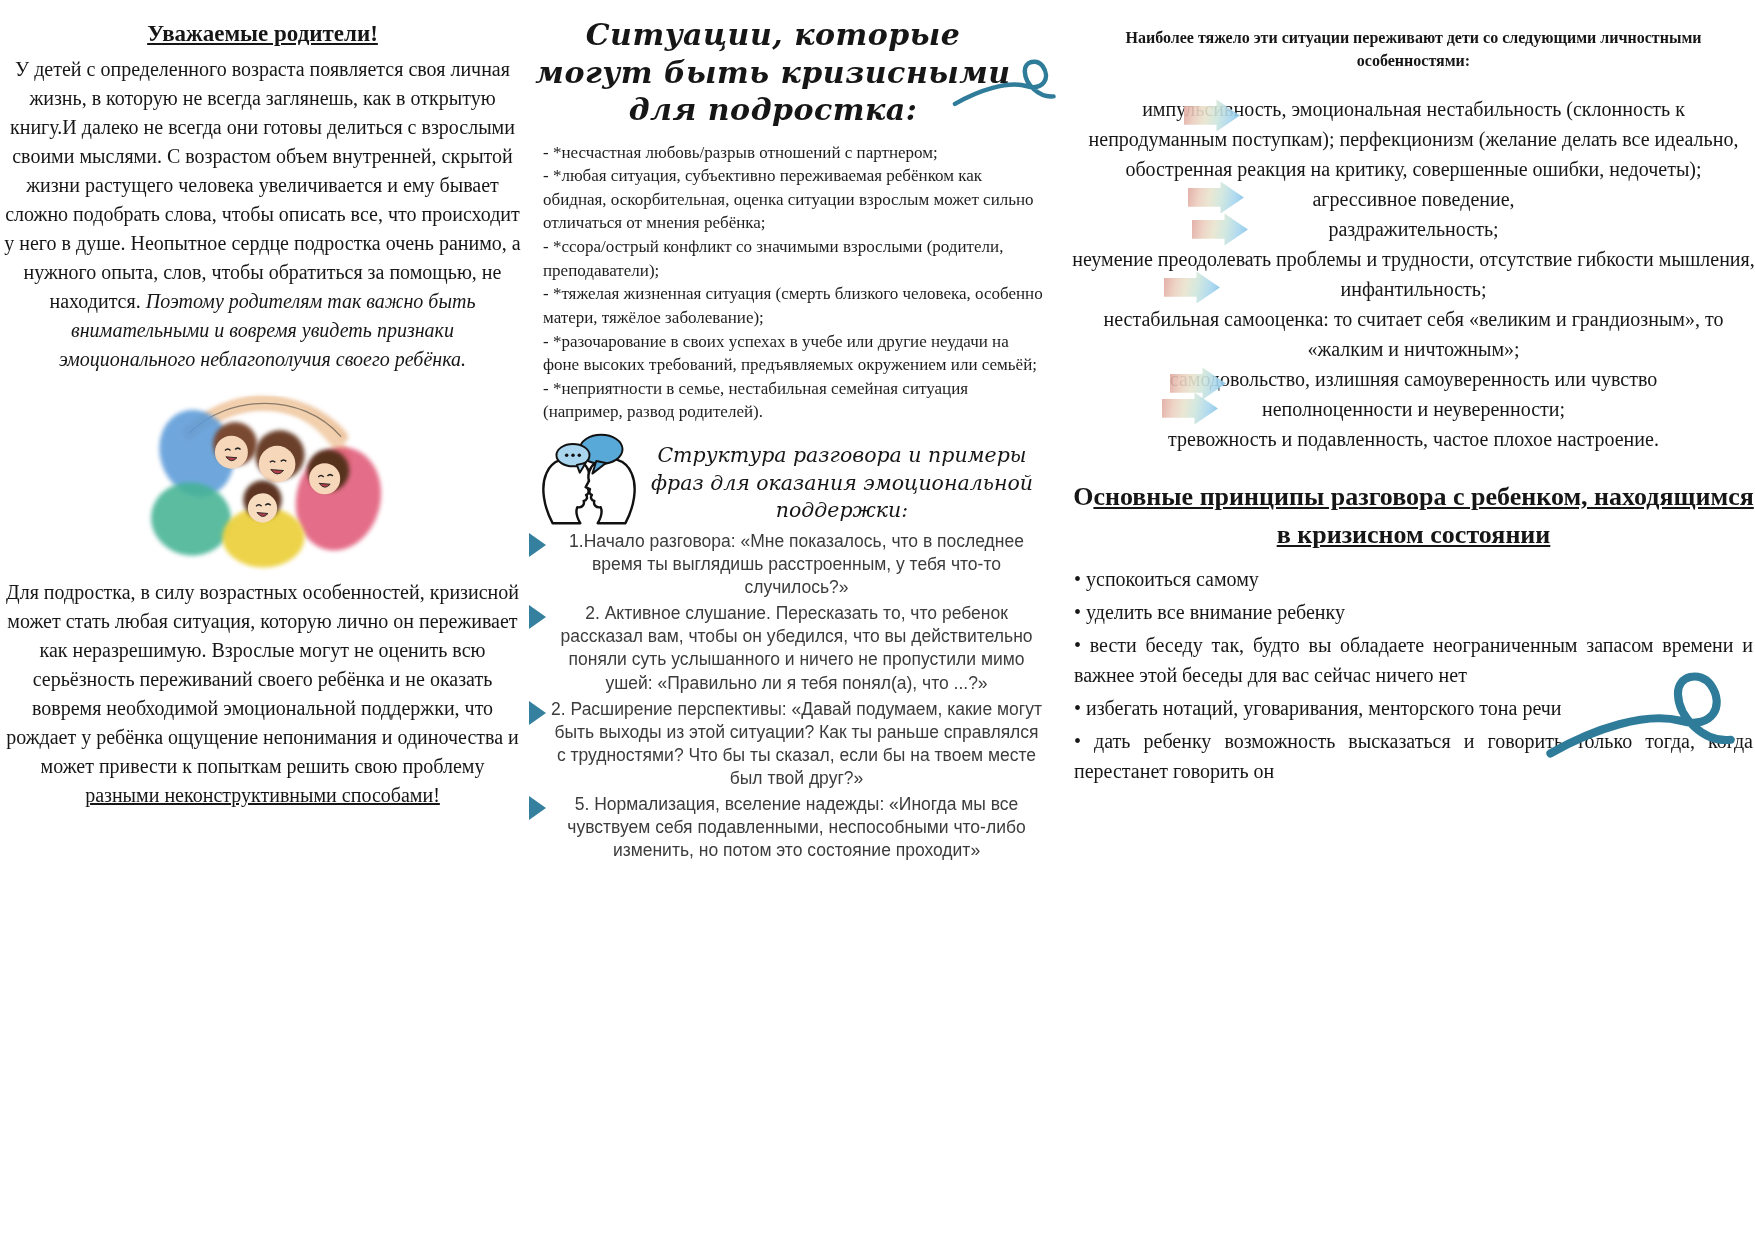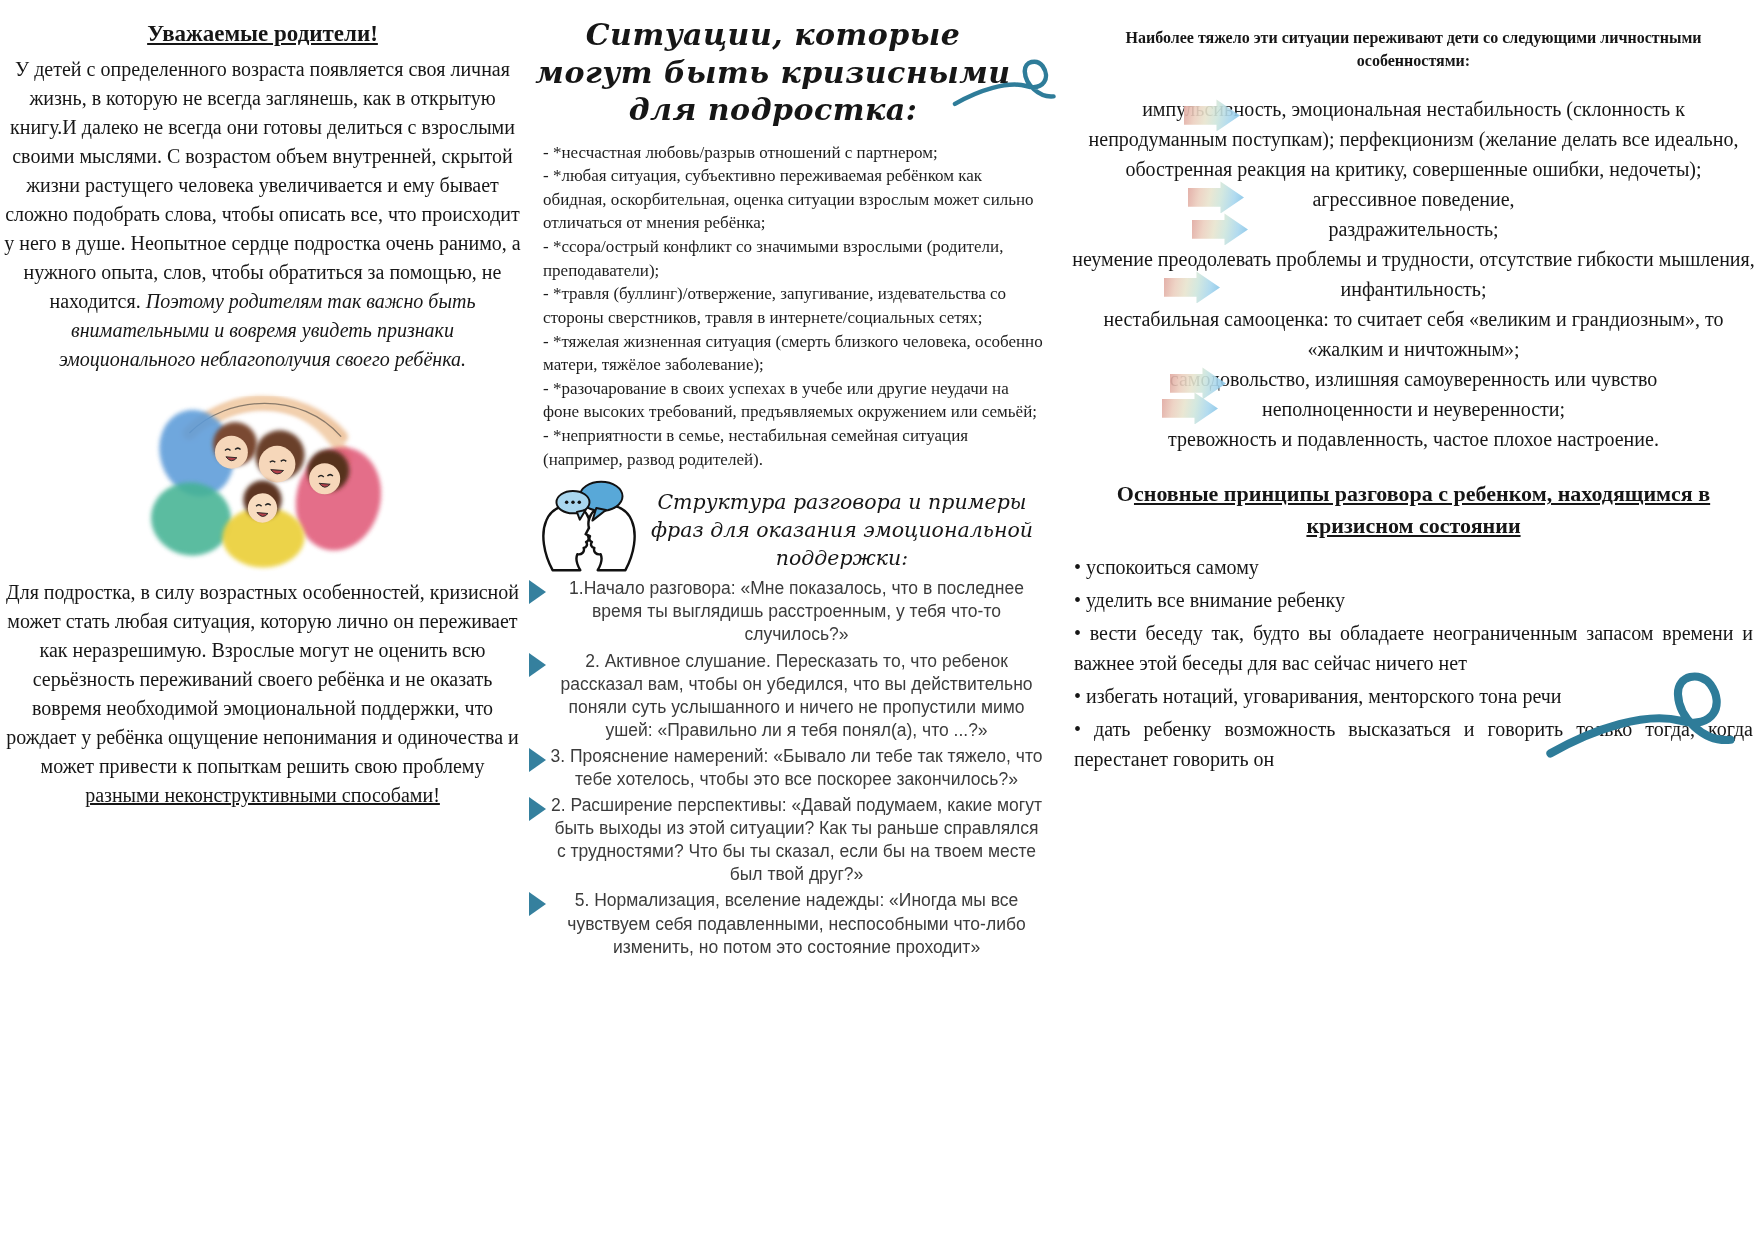--- a/index.html
+++ b/index.html
@@ -39,21 +39,21 @@
   
   .right-title{font-family:"Liberation Serif","DejaVu Serif",serif;font-weight:700;font-size:16px;
     line-height:1.45;text-align:center;margin:26px 0 0 0;}
   .features{margin-top:22px;font-family:"Liberation Serif","DejaVu Serif",serif;font-size:20px;
     line-height:1.5;text-align:center;}
   .feat{position:relative;}
   .wc-arrow{position:absolute;width:56px;height:32px;display:block;
     clip-path:polygon(0 21%,58% 21%,58% 0,100% 50%,58% 100%,58% 79%,0 79%);
     background:linear-gradient(100deg,#dfa49d 0%,#eccfbf 22%,#e8e4ce 40%,#cfe6dc 58%,#a9d7ee 80%,#7fc0e6 100%);
     opacity:.9;}
-  .pr-title{font-family:"Liberation Serif","DejaVu Serif",serif;font-weight:700;font-size:22px;
+  .pr-title{font-family:"Liberation Serif","DejaVu Serif",serif;font-weight:700;font-size:26px;
     line-height:1.45;text-align:center;margin:24px 0 0 0;}
   .principles{font-family:"Liberation Serif","DejaVu Serif",serif;font-size:20px;line-height:1.5;
     text-align:justify;margin-top:10px;padding:0 2px;}
   .principle{margin:3px 0;}
 
   
   .swirl{position:absolute;}
   .swirl1{left:952px;top:46px;width:104px;height:78px;}
   .swirl2{left:1545px;top:655px;width:190px;height:128px;}
 </style>
@@ -104,21 +104,20 @@
     <p class="serif-p"><span>Для подростка, в силу возрастных особенностей, кризисной может стать любая ситуация, которую лично он переживает как неразрешимую. Взрослые могут не оценить всю серьёзность переживаний своего ребёнка и не оказать вовремя необходимой эмоциональной поддержки, что рождает у ребёнка ощущение непонимания и одиночества и может привести к попыткам решить свою проблему </span><span class="und">разными неконструктивными способами!</span></p>
   </section>
 
   <section class="col col-mid">
     <h2 class="script-title">Ситуации, которые могут быть кризисными для подростка:</h2>
 
     <div class="mid-list">
       <p class="mid-item">- *несчастная любовь/разрыв отношений с партнером;</p>
       <p class="mid-item">- *любая ситуация, субъективно переживаемая ребёнком как обидная, оскорбительная, оценка ситуации взрослым может сильно отличаться от мнения ребёнка;</p>
       <p class="mid-item">- *ссора/острый конфликт со значимыми взрослыми (родители, преподаватели);</p>
-      <p class="mid-item">- *травля (буллинг)/отвержение, запугивание, издевательства со стороны сверстников, травля в интернете/социальных сетях;</p>
       <p class="mid-item">- *тяжелая жизненная ситуация (смерть близкого человека, особенно матери, тяжёлое заболевание);</p>
       <p class="mid-item">- *разочарование в своих успехах в учебе или другие неудачи на фоне высоких требований, предъявляемых окружением или семьёй;</p>
       <p class="mid-item">- *неприятности в семье, нестабильная семейная ситуация (например, развод родителей).</p>
     </div>
 
     <div class="struct-row">
       <svg class="heads-icon" viewBox="0 0 210 190" aria-hidden="true">
 
         <path d="M30 188 C12 154 5 114 17 86 C29 56 66 46 90 62 C103 71 109 88 105 101 L112 114 L103 118 C106 124 103 129 99 130 C103 135 100 141 94 142 C97 151 89 157 81 155 C77 164 80 176 87 188 Z" fill="#ffffff" stroke="#111" stroke-width="5" stroke-linejoin="round"></path>
 
@@ -133,21 +132,20 @@
         <circle cx="59" cy="48" r="3.6" fill="#111"></circle>
           <circle cx="72" cy="48" r="3.6" fill="#111"></circle>
           <circle cx="85" cy="48" r="3.6" fill="#111"></circle>
       </svg>
       <h3 class="script-sub">Структура разговора и примеры фраз для оказания эмоциональной поддержки:</h3>
     </div>
 
     <div class="steps">
       <div class="step"><span class="tri"></span><span>1.Начало разговора: «Мне показалось, что в последнее время ты выглядишь расстроенным, у тебя что-то случилось?»</span></div>
       <div class="step"><span class="tri"></span><span>2. Активное слушание. Пересказать то, что ребенок рассказал вам, чтобы он убедился, что вы действительно поняли суть услышанного и ничего не пропустили мимо ушей: «Правильно ли я тебя понял(а), что ...?»</span></div>
-      <div class="step"><span class="tri"></span><span>3. Прояснение намерений: «Бывало ли тебе так тяжело, что тебе хотелось, чтобы это все поскорее закончилось?»</span></div>
       <div class="step"><span class="tri"></span><span>2. Расширение перспективы: «Давай подумаем, какие могут быть выходы из этой ситуации? Как ты раньше справлялся с трудностями? Что бы ты сказал, если бы на твоем месте был твой друг?»</span></div>
       <div class="step"><span class="tri"></span><span>5. Нормализация, вселение надежды: «Иногда мы все чувствуем себя подавленными, неспособными что-либо изменить, но потом это состояние проходит»</span></div>
     </div>
   </section>
 
   <section class="col col-right">
     <h2 class="right-title">Наиболее тяжело эти ситуации переживают дети со следующими личностными особенностями:</h2>
 
     <div class="features">
       <div class="feat"><span class="wc-arrow" style="left:112px;top:5px"></span><span>импульсивность, эмоциональная нестабильность (склонность к непродуманным поступкам); перфекционизм (желание делать все идеально, обостренная реакция на критику, совершенные ошибки, недочеты);</span></div>

